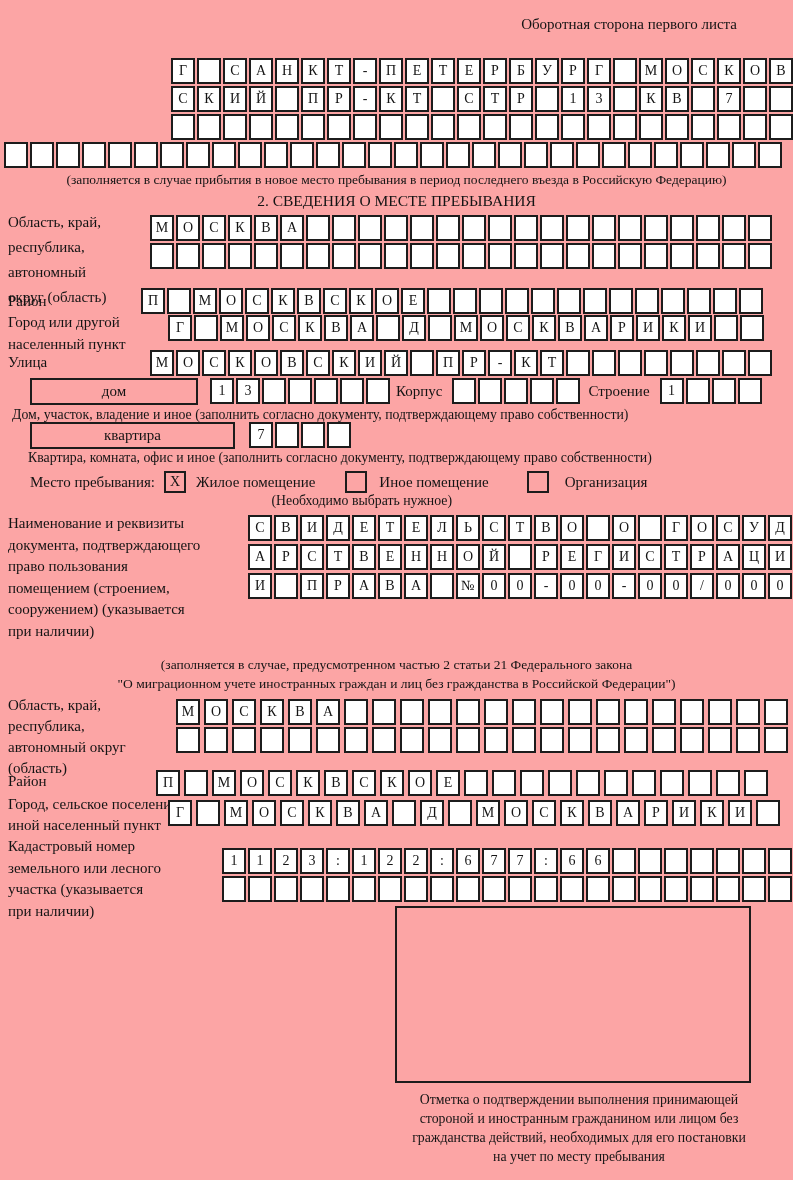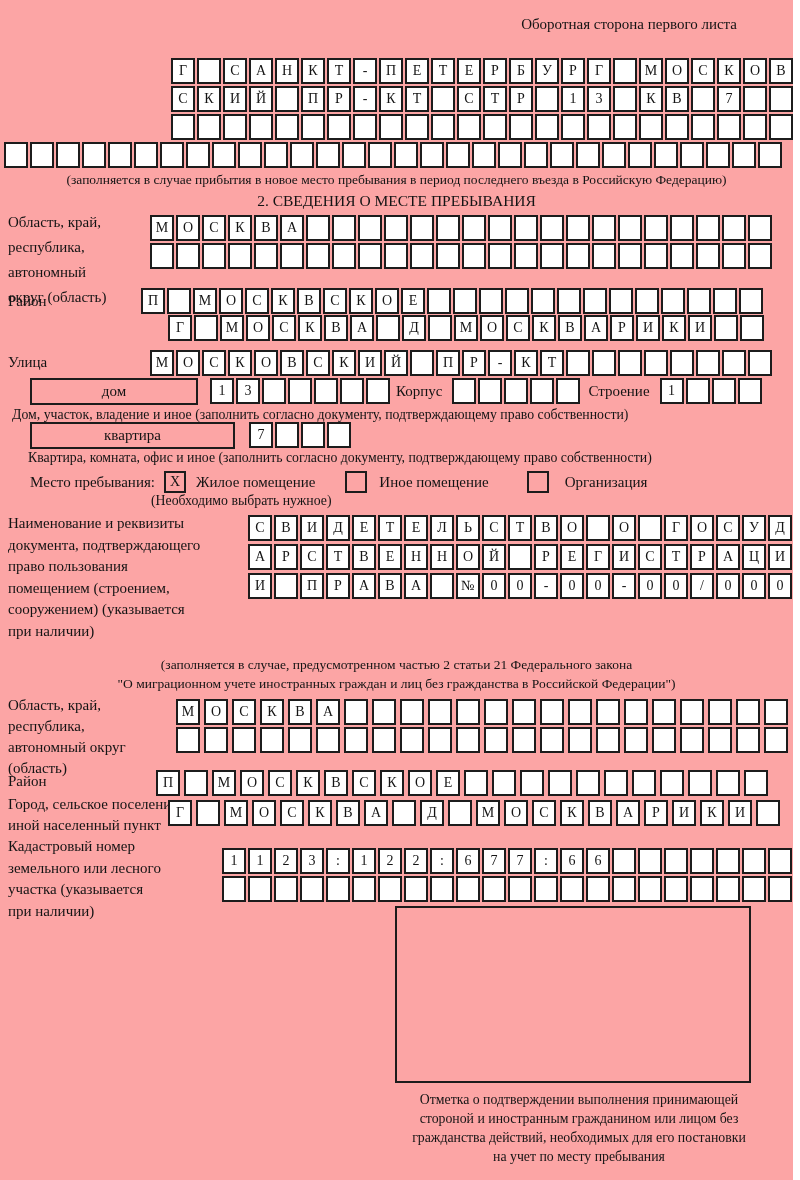--- a/index.html
+++ b/index.html
@@ -52,39 +52,41 @@
   <div class="lbl" style="left:8px; top:210px; width:150px; line-height:25px">Область, край,
 республика,
 автономный
 округ (область)</div>
   <div class="row" style="left:150px; top:215px"><span class="cell">М</span><span class="cell">О</span><span class="cell">С</span><span class="cell">К</span><span class="cell">В</span><span class="cell">А</span><span class="cell"></span><span class="cell"></span><span class="cell"></span><span class="cell"></span><span class="cell"></span><span class="cell"></span><span class="cell"></span><span class="cell"></span><span class="cell"></span><span class="cell"></span><span class="cell"></span><span class="cell"></span><span class="cell"></span><span class="cell"></span><span class="cell"></span><span class="cell"></span><span class="cell"></span><span class="cell"></span></div>
   <div class="row" style="left:150px; top:243px"><span class="cell"></span><span class="cell"></span><span class="cell"></span><span class="cell"></span><span class="cell"></span><span class="cell"></span><span class="cell"></span><span class="cell"></span><span class="cell"></span><span class="cell"></span><span class="cell"></span><span class="cell"></span><span class="cell"></span><span class="cell"></span><span class="cell"></span><span class="cell"></span><span class="cell"></span><span class="cell"></span><span class="cell"></span><span class="cell"></span><span class="cell"></span><span class="cell"></span><span class="cell"></span><span class="cell"></span></div>
 
   <div class="lbl" style="left:8px; top:293px">Район</div>
   <div class="row" style="left:141px; top:288px"><span class="cell">П</span><span class="cell"></span><span class="cell">М</span><span class="cell">О</span><span class="cell">С</span><span class="cell">К</span><span class="cell">В</span><span class="cell">С</span><span class="cell">К</span><span class="cell">О</span><span class="cell">Е</span><span class="cell"></span><span class="cell"></span><span class="cell"></span><span class="cell"></span><span class="cell"></span><span class="cell"></span><span class="cell"></span><span class="cell"></span><span class="cell"></span><span class="cell"></span><span class="cell"></span><span class="cell"></span><span class="cell"></span></div>
 
+  <div class="lbl" style="left:8px; top:311px; width:160px; line-height:22px">Город или другой
+населенный пункт</div>
   <div class="row" style="left:168px; top:315px"><span class="cell">Г</span><span class="cell"></span><span class="cell">М</span><span class="cell">О</span><span class="cell">С</span><span class="cell">К</span><span class="cell">В</span><span class="cell">А</span><span class="cell"></span><span class="cell">Д</span><span class="cell"></span><span class="cell">М</span><span class="cell">О</span><span class="cell">С</span><span class="cell">К</span><span class="cell">В</span><span class="cell">А</span><span class="cell">Р</span><span class="cell">И</span><span class="cell">К</span><span class="cell">И</span><span class="cell"></span><span class="cell"></span></div>
 
   <div class="lbl" style="left:8px; top:354px">Улица</div>
   <div class="row" style="left:150px; top:350px"><span class="cell">М</span><span class="cell">О</span><span class="cell">С</span><span class="cell">К</span><span class="cell">О</span><span class="cell">В</span><span class="cell">С</span><span class="cell">К</span><span class="cell">И</span><span class="cell">Й</span><span class="cell"></span><span class="cell">П</span><span class="cell">Р</span><span class="cell">-</span><span class="cell">К</span><span class="cell">Т</span><span class="cell"></span><span class="cell"></span><span class="cell"></span><span class="cell"></span><span class="cell"></span><span class="cell"></span><span class="cell"></span><span class="cell"></span></div>
 
   <div class="row" style="left:30px; top:378px">
     <span class="wide-box" style="width:168px">дом</span><span style="display:inline-block;width:12px"></span><span><span class="cell">1</span><span class="cell">3</span><span class="cell"></span><span class="cell"></span><span class="cell"></span><span class="cell"></span><span class="cell"></span></span><span class="inline-lbl" style="margin:0 10px 0 4px">Корпус</span><span><span class="cell"></span><span class="cell"></span><span class="cell"></span><span class="cell"></span><span class="cell"></span></span><span class="inline-lbl" style="margin:0 10px 0 6px">Строение</span><span><span class="cell">1</span><span class="cell"></span><span class="cell"></span><span class="cell"></span></span>
   </div>
   <div class="caption-left" style="left:12px; top:407px">Дом, участок, владение и иное (заполнить согласно документу, подтверждающему право собственности)</div>
 
   <div class="row" style="left:30px; top:422px">
     <span class="wide-box" style="width:205px">квартира</span><span style="display:inline-block;width:14px"></span><span><span class="cell">7</span><span class="cell"></span><span class="cell"></span><span class="cell"></span></span>
   </div>
   <div class="caption-left" style="left:28px; top:450px">Квартира, комната, офис и иное (заполнить согласно документу, подтверждающему право собственности)</div>
 
   <div class="row" style="left:30px; top:470px">
     <span class="inline-lbl" style="line-height:24px">Место пребывания:</span><span class="checkbox" style="margin-left:9px">X</span><span class="inline-lbl" style="line-height:24px; margin-left:10px">Жилое помещение</span><span class="checkbox" style="margin-left:30px"></span><span class="inline-lbl" style="line-height:24px; margin-left:12px">Иное помещение</span><span class="checkbox" style="margin-left:38px"></span><span class="inline-lbl" style="line-height:24px; margin-left:16px">Организация</span>
   </div>
-  <div class="caption-left" style="left:151px; top:493px; width:310px; text-align:left">(Необходимо выбрать нужное)</div>
+  <div class="caption-left" style="left:142px; top:493px; width:310px; text-align:right">(Необходимо выбрать нужное)</div>
 
   <div class="lbl" style="left:8px; top:513px; width:240px; line-height:21.5px">Наименование и реквизиты
 документа, подтверждающего
 право пользования
 помещением (строением,
 сооружением) (указывается
 при наличии)</div>
   <div class="row" style="left:248px; top:515px"><span class="cell">С</span><span class="cell">В</span><span class="cell">И</span><span class="cell">Д</span><span class="cell">Е</span><span class="cell">Т</span><span class="cell">Е</span><span class="cell">Л</span><span class="cell">Ь</span><span class="cell">С</span><span class="cell">Т</span><span class="cell">В</span><span class="cell">О</span><span class="cell"></span><span class="cell">О</span><span class="cell"></span><span class="cell">Г</span><span class="cell">О</span><span class="cell">С</span><span class="cell">У</span><span class="cell">Д</span></div>
   <div class="row" style="left:248px; top:544px"><span class="cell">А</span><span class="cell">Р</span><span class="cell">С</span><span class="cell">Т</span><span class="cell">В</span><span class="cell">Е</span><span class="cell">Н</span><span class="cell">Н</span><span class="cell">О</span><span class="cell">Й</span><span class="cell"></span><span class="cell">Р</span><span class="cell">Е</span><span class="cell">Г</span><span class="cell">И</span><span class="cell">С</span><span class="cell">Т</span><span class="cell">Р</span><span class="cell">А</span><span class="cell">Ц</span><span class="cell">И</span></div>
   <div class="row" style="left:248px; top:573px"><span class="cell">И</span><span class="cell"></span><span class="cell">П</span><span class="cell">Р</span><span class="cell">А</span><span class="cell">В</span><span class="cell">А</span><span class="cell"></span><span class="cell">№</span><span class="cell">0</span><span class="cell">0</span><span class="cell">-</span><span class="cell">0</span><span class="cell">0</span><span class="cell">-</span><span class="cell">0</span><span class="cell">0</span><span class="cell">/</span><span class="cell">0</span><span class="cell">0</span><span class="cell">0</span></div>

